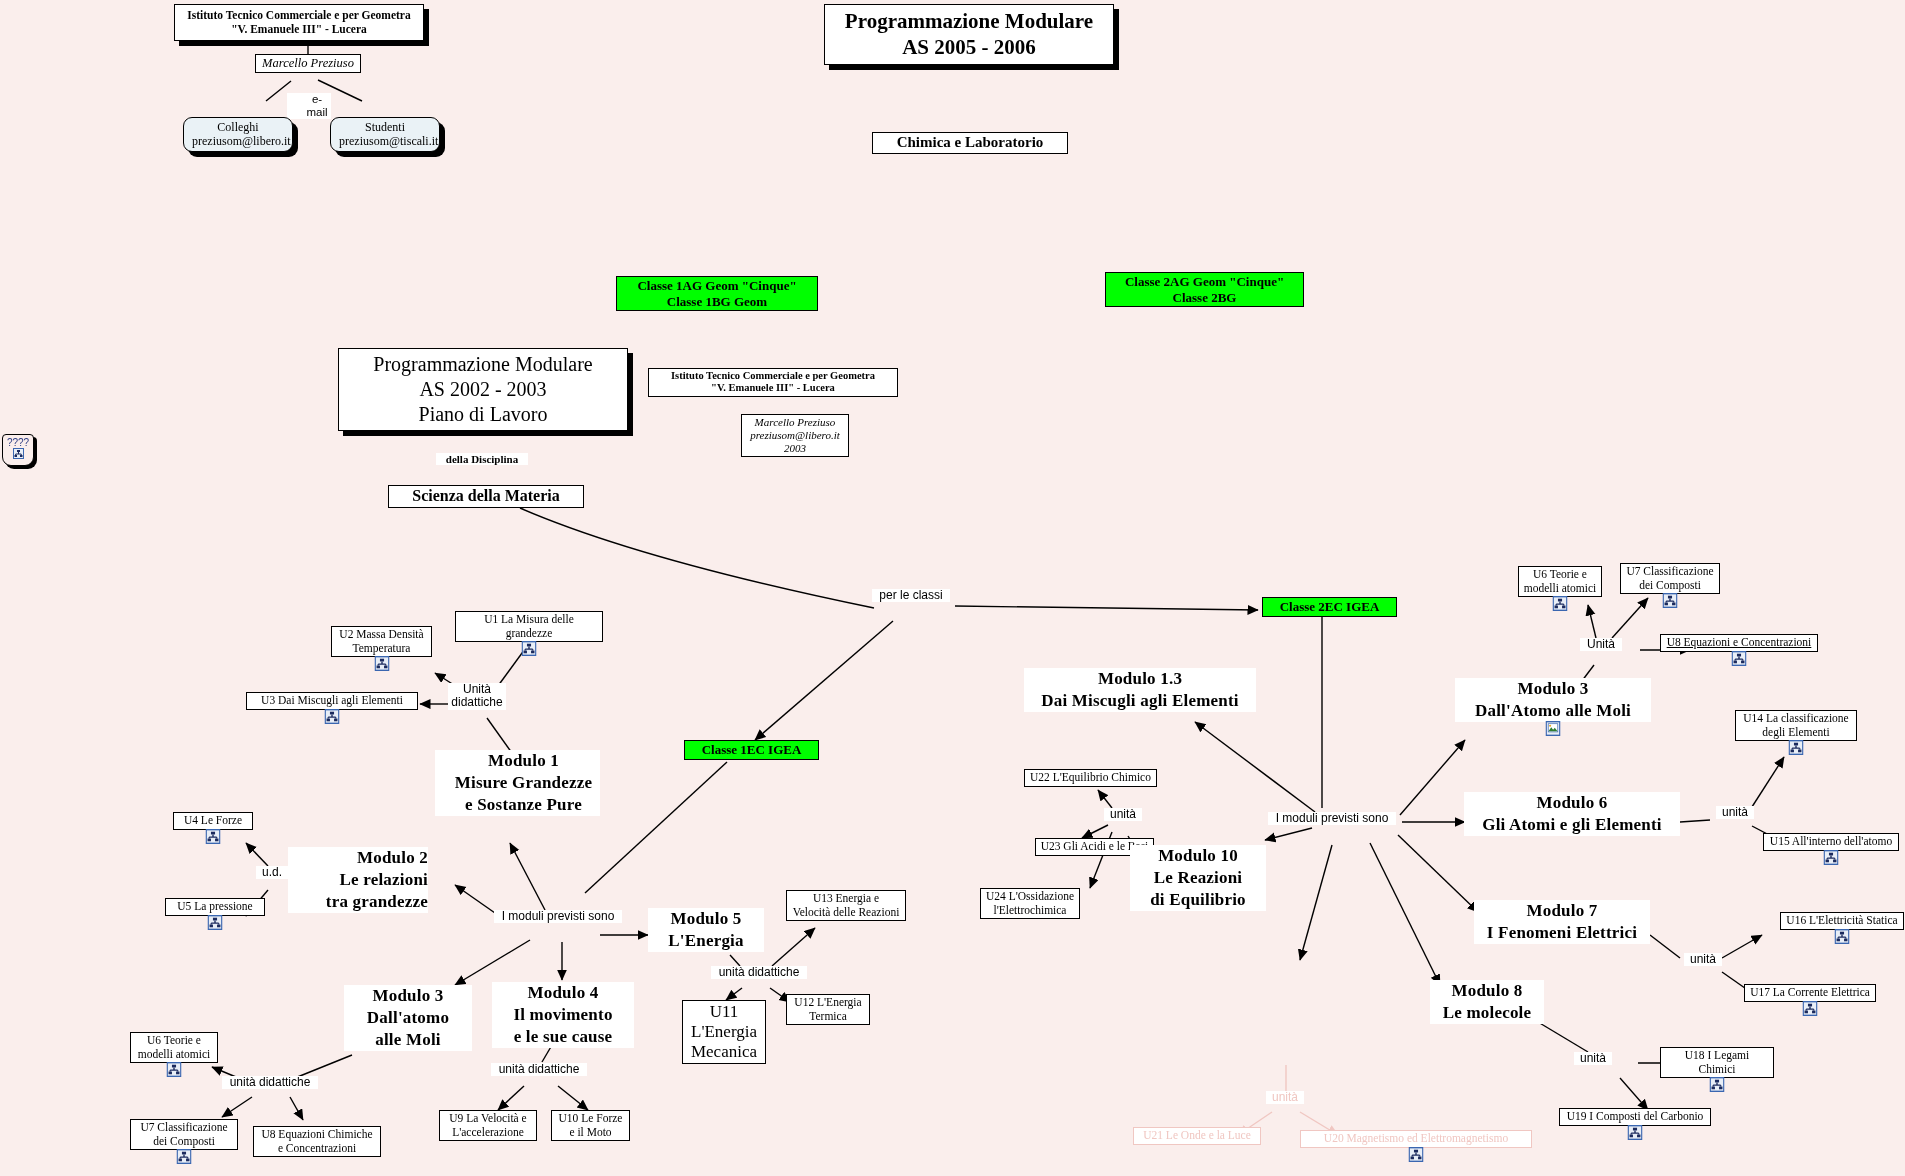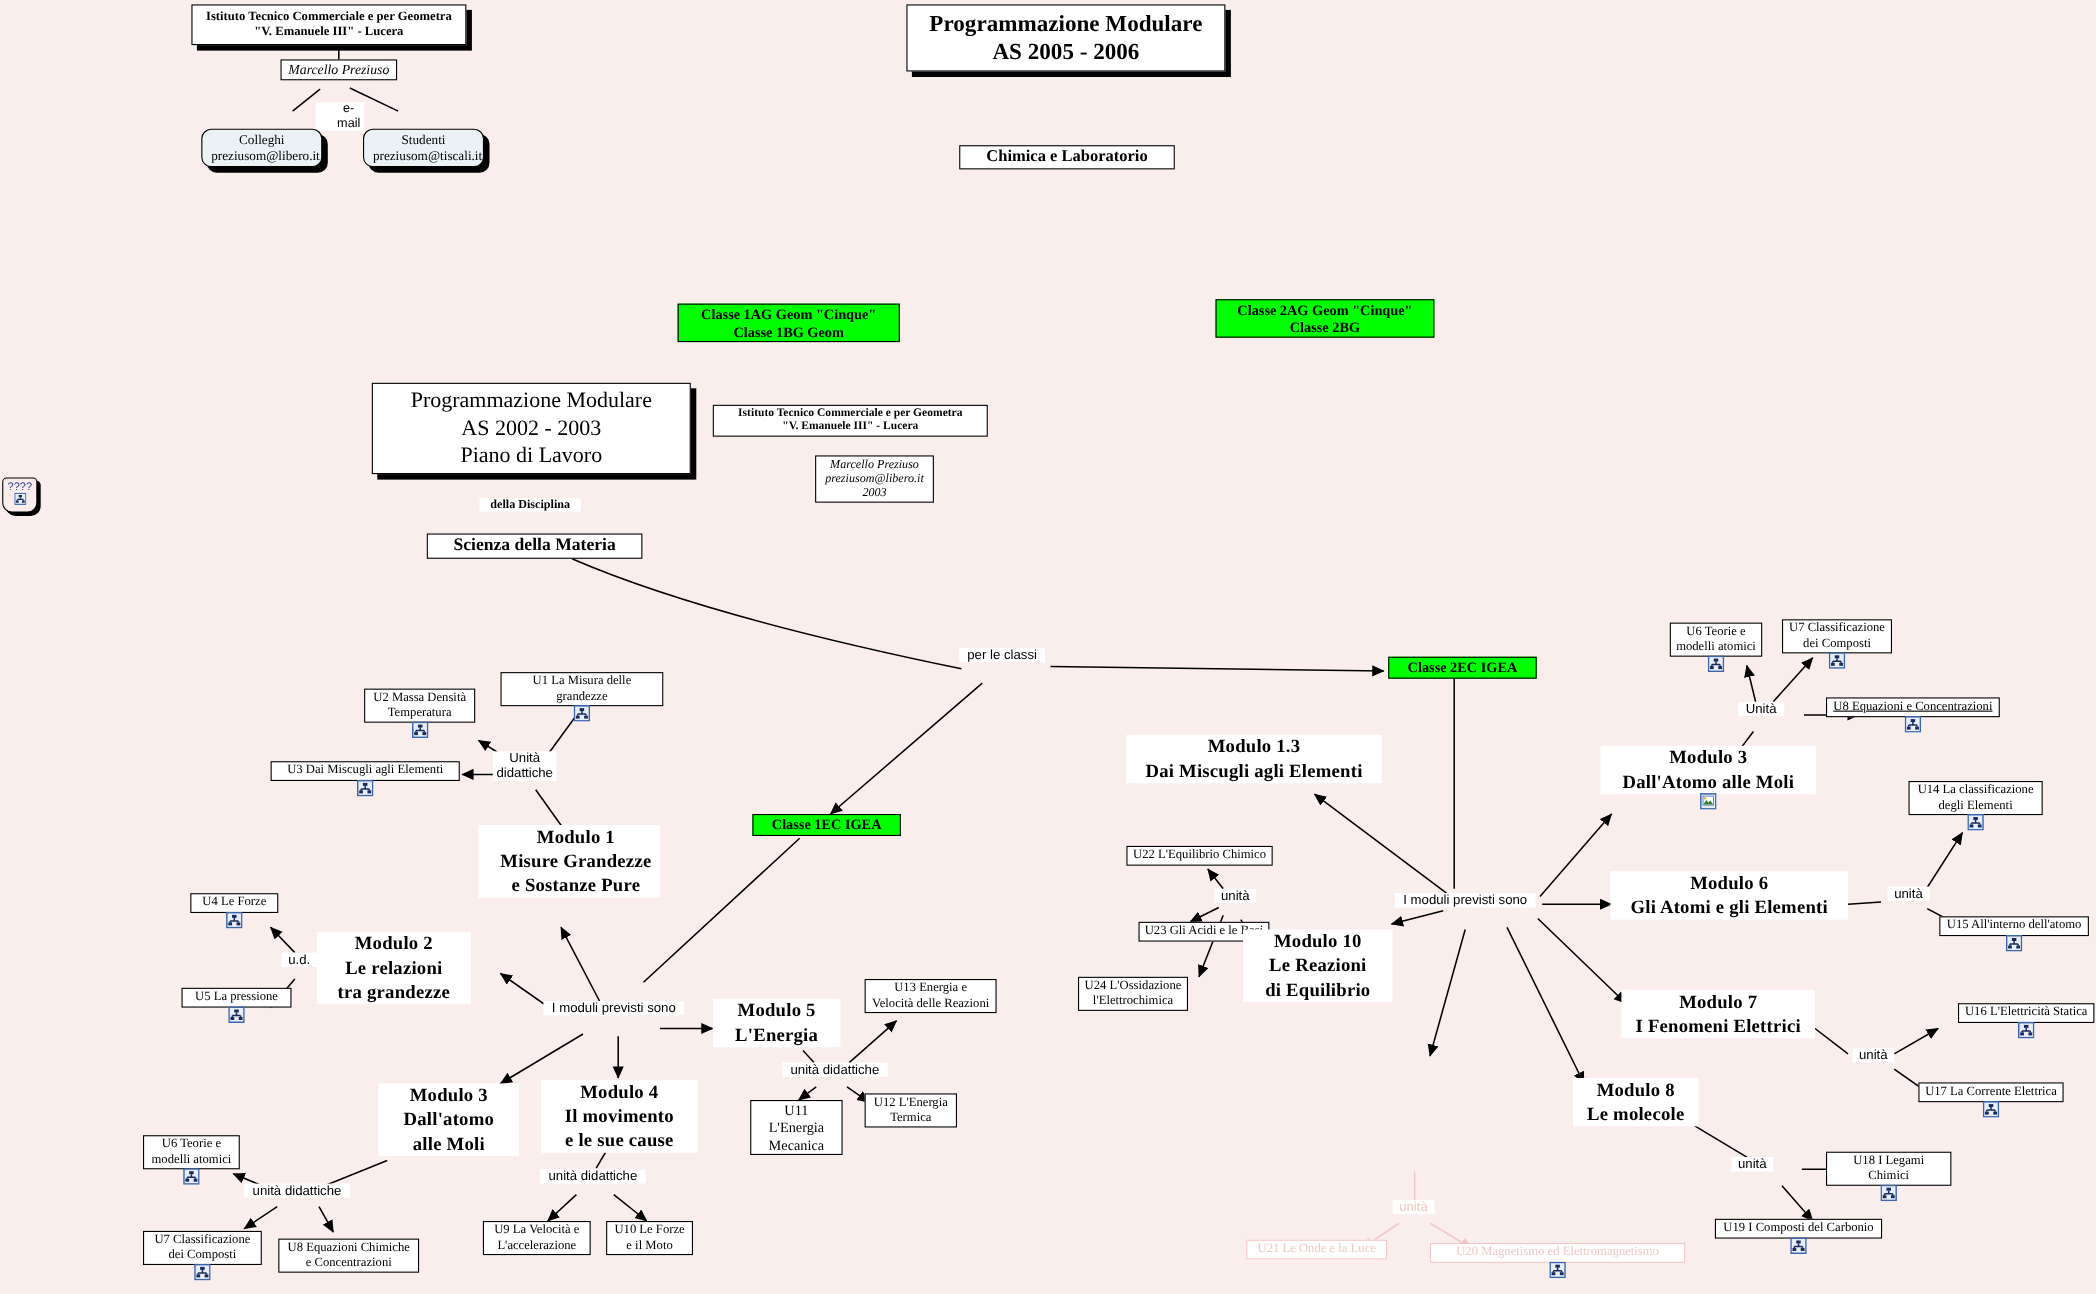--- a/index.html
+++ b/index.html
@@ -324,21 +324,21 @@
           <rect x="7" y="7" width="2.5" height="2" fill="#1b2a5e"></rect>
           <path d="M5.5,4 L5.5,6 M2.7,6 L8.2,6 M2.7,6 L2.7,7 M8.2,6 L8.2,7" stroke="#1b2a5e" fill="none"></path>
         </svg>
       </span>
 </div>
 
 <div class="node linklabel" style="left:256px;top:866px;width:32px;font-size:12px;">
   <span>u.d.</span>
 </div>
 
-<div class="node module" style="left:288px;top:847px;width:140px;font-size:17px;">
+<div class="node module" style="left:288px;top:847px;width:140px;font-size:17px;text-align:right;">
   <div>Modulo 2</div>
   <div>Le relazioni</div>
   <div>tra grandezze</div>
 </div>
 
 <div class="node linklabel" style="left:494px;top:910px;width:128px;font-size:12px;">
   <span>I moduli previsti sono</span>
 </div>
 
 <div class="node module" style="left:344px;top:985px;width:128px;font-size:17px;">
@@ -406,21 +406,21 @@
 
 <div class="node module" style="left:648px;top:908px;width:116px;font-size:17px;">
   <div>Modulo 5</div>
   <div>L'Energia</div>
 </div>
 
 <div class="node linklabel" style="left:711px;top:966px;width:96px;font-size:12px;">
   <span>unità didattiche</span>
 </div>
 
-<div class="node box" style="left:682px;top:1000px;width:84px;font-size:13px;">
+<div class="node box" style="left:682px;top:1000px;width:84px;font-size:17px;">
   <div>U11 L'Energia</div>
   <div>Mecanica</div>
 </div>
 
 <div class="node box" style="left:786px;top:994px;width:84px;font-size:11.5px;">
   <div>U12 L'Energia</div>
   <div>Termica</div>
 </div>
 
 <div class="node box" style="left:786px;top:890px;width:120px;font-size:11.5px;">

